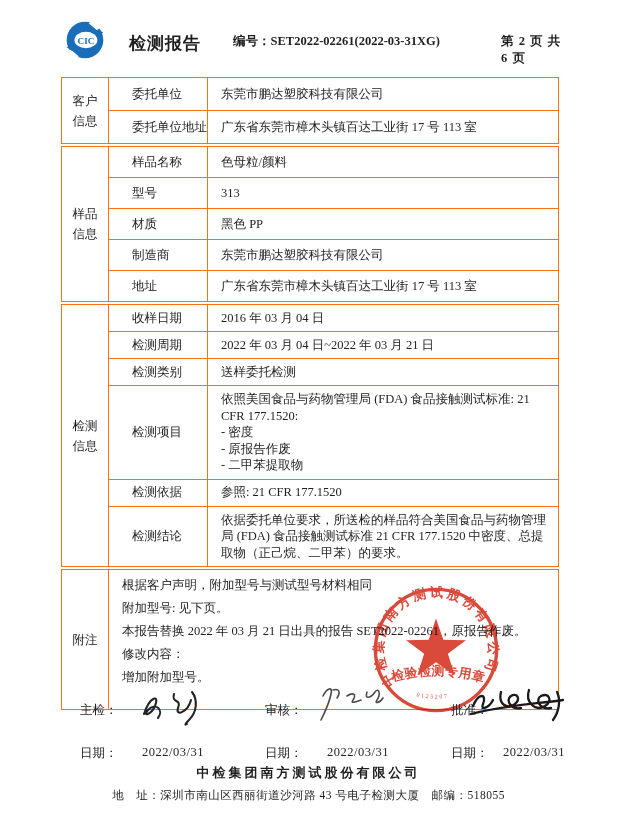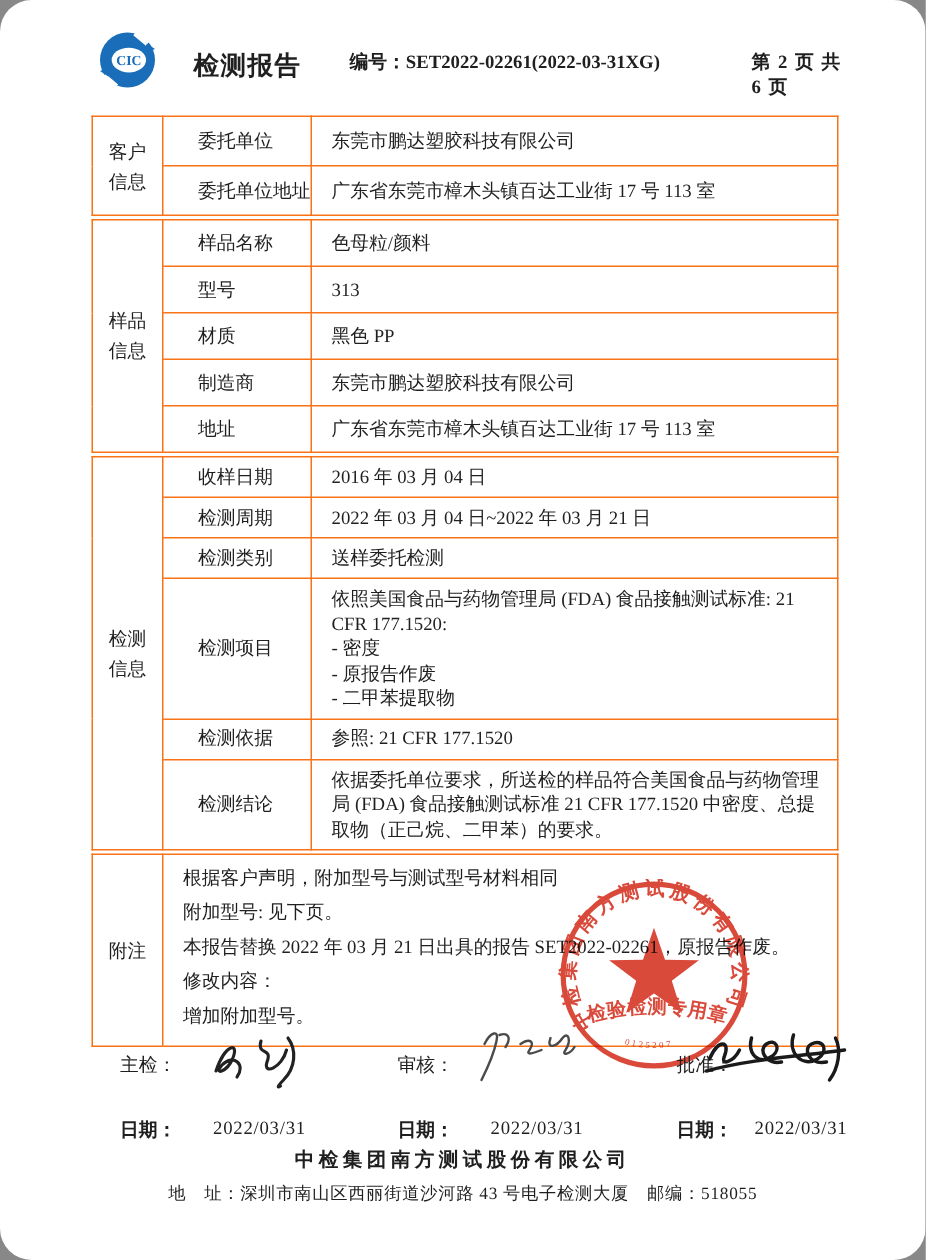--- a/index.html
+++ b/index.html
@@ -1,51 +1,51 @@
 <!DOCTYPE html>
 <html><head>
 <meta charset="utf-8">
 <style>
   * { margin:0; padding:0; box-sizing:border-box; }
   html,body { background:#888; }
   .page {
     position:relative; width:617px; height:840px; margin:0 auto;
     background:#ffffff; overflow:hidden;
     font-family:"Liberation Serif","DejaVu Serif",serif;
-    color:#1f1f1f; font-size:12.5px;border-radius:21px;
+    color:#1f1f1f; font-size:12.5px;
   }
   
   .header { position:absolute; left:61px; top:16px; right:54px; height:50px; }
   .logo { position:absolute; left:2px; top:2px; width:44px; height:44px; }
   .hdr-title { position:absolute; left:68px; top:16px; font-weight:bold; font-size:17px; letter-spacing:1px; }
   .hdr-no   { position:absolute; left:172px; top:17px; font-weight:bold; font-size:12.5px; }
   .hdr-page { position:absolute; left:404px; top:17px; font-weight:bold; font-size:12.5px; letter-spacing:1px;margin-left:36px; }
   
   .tables { position:absolute; left:61px; top:77px; width:498px; }
   table.sec { border-collapse:collapse; width:498px; table-layout:fixed; margin-bottom:2px; }
   table.sec td { border:1px solid #f97316; vertical-align:middle; }
   td.sec-label { width:47px; text-align:center; padding:0; }
   td.sec-label span { display:inline-block; width:27px; word-break:break-all; line-height:20px; }
   td.field { width:99px; padding-left:23px; }
   td.value, td.note-cell { padding-left:13px; padding-right:8px; }
   table.sec-0 tr { height:33px; }
   table.sec-1 tr { height:31px; }
   table.sec-2 tr.single { height:27px; }
   table.sec-2 tr.multi td.value { padding-top:5px; padding-bottom:5px; line-height:16.5px; }
-  td.note-cell { line-height:23px; padding-top:4px; padding-bottom:8px; }
+  td.note-cell { line-height:23px; padding-top:4px; padding-bottom:20px; }
   
   .stamp { position:absolute; left:372px; top:586px; width:128px; height:128px;
            mix-blend-mode:multiply; opacity:0.92; z-index:5; }
   
   .signs { position:absolute; left:76px; top:688px; width:498px; height:72px;
            display:grid; grid-template-columns:185px 186px 127px; z-index:6; }
   .sig-col { position:relative; }
   .sig-role { position:absolute; left:4px; top:14px; }
   .sig-col .scribble { position:absolute; }
-  .sig-date-label { position:absolute; left:4px; top:57px;font-weight:bold; }
+  .sig-date-label { position:absolute; left:4px; top:57px; }
   .sig-date-value { position:absolute; left:66px; top:57px; letter-spacing:0.5px; }
   .sig-col.c3 .sig-date-value { left:56px; }
   
   .footer { position:absolute; left:0; right:0; top:764px; text-align:center; }
   .f-company { font-weight:bold; font-size:13px; letter-spacing:3px; }
   .f-line { font-size:11.5px; margin-top:6px; letter-spacing:0.5px; }
   .f-url { color:#0000dd; text-decoration:underline;
            font-family:"Liberation Mono","DejaVu Sans Mono",monospace; font-size:11px; }
 </style>
 </head>

